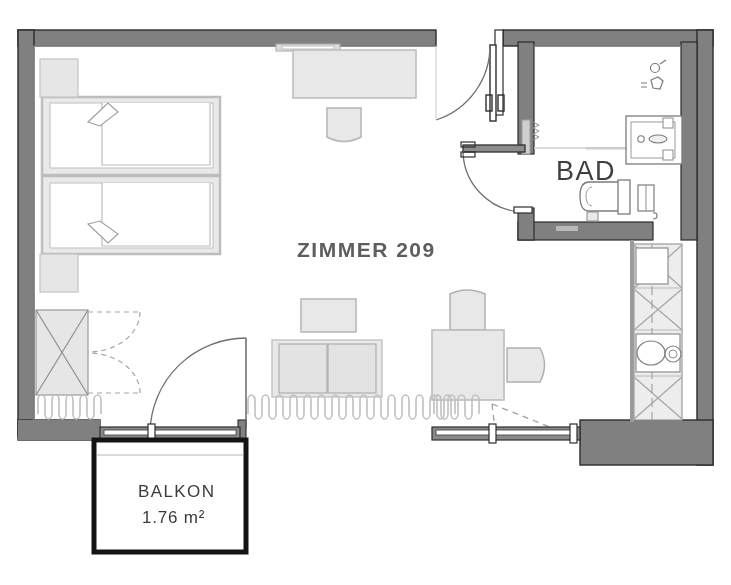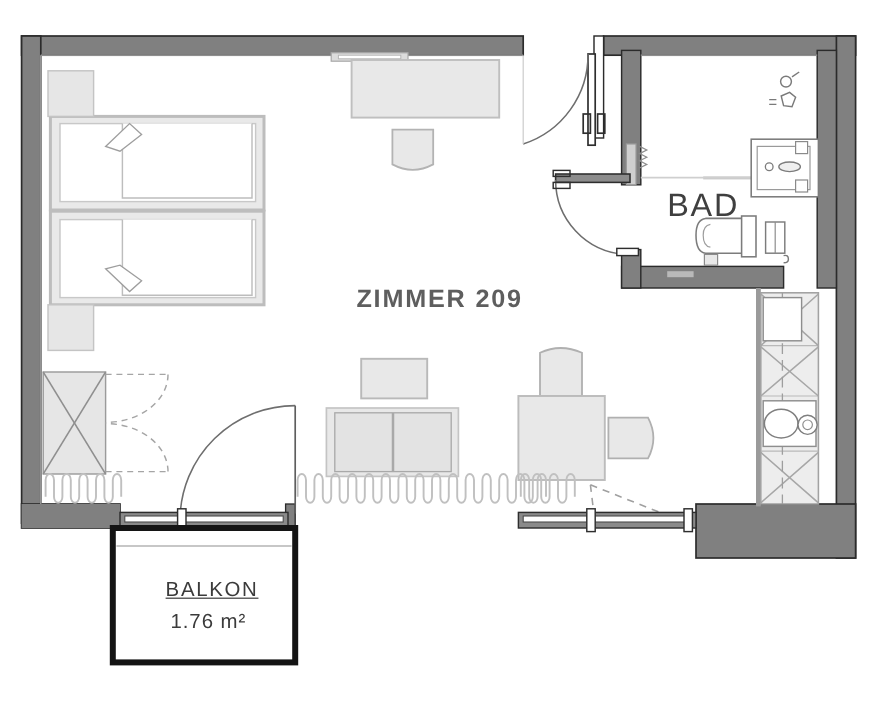--- a/index.html
+++ b/index.html
@@ -9,21 +9,21 @@
   .room-label{
     position:absolute;
     font-family:"Liberation Sans", sans-serif;
     color:#5a5a5a;
     letter-spacing:1.2px;
     white-space:nowrap;
     user-select:none;
   }
   #zimmer-label{left:297px;top:238px;font-size:21px;color:#5e5e5e;letter-spacing:1.5px;font-weight:bold;}
   #bad-label{left:556px;top:118px;font-size:27px;color:#3f3f3f;letter-spacing:1.5px;margin-top:38px;}
-  #balkon-label{left:138px;top:482px;font-size:17px;color:#3b3b3b;letter-spacing:1.4px;text-decoration:underline;}
+  #balkon-label{left:138px;top:482px;font-size:17px;color:#3b3b3b;letter-spacing:1.4px;}
   #balkon-area{left:142px;top:508px;font-size:17px;color:#3b3b3b;letter-spacing:0.8px;}
 </style>
 </head>
 <body>
 
 <div id="plan-root">
 
   <svg id="plan-svg" viewBox="0 0 731 585" xmlns="http://www.w3.org/2000/svg">
 
     <g>

